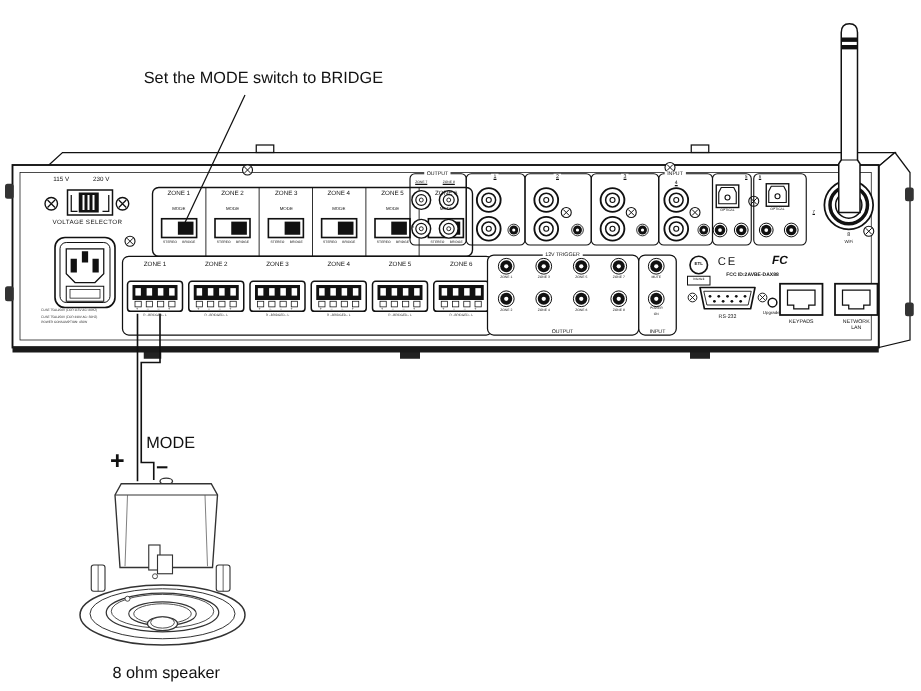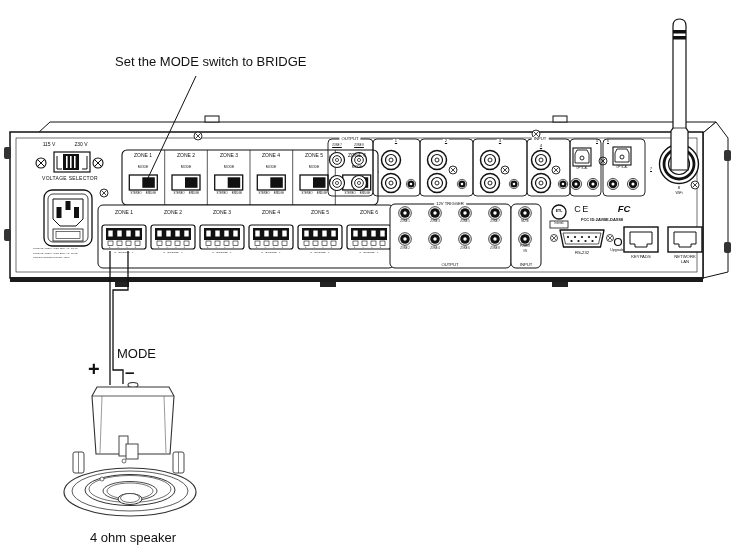--- a/index.html
+++ b/index.html
@@ -361,15 +361,15 @@
 
 <span class="lbl f4 c" style="left:582px;top:250.5px;">RS-232</span>
 <span class="lbl f35 c" style="left:617px;top:248.5px;">Upgrade</span>
 <span class="lbl f4 c" style="left:641px;top:254.5px;">KEYPADS</span>
 <span class="lbl f4 c" style="left:685px;top:254.5px;">NETWORK</span>
 <span class="lbl f4 c" style="left:685px;top:260px;">LAN</span>
 
 <span class="lbl f13" style="left:117px;top:347px;">MODE</span>
 <span class="lbl b" style="left:88px;top:359px;font-size:20px;">+</span>
 <span class="lbl b" style="left:125px;top:364px;font-size:17px;">–</span>
-<span class="lbl f13" style="left:90px;top:531px;">4 ohm speaker</span>
+<span class="lbl f13" style="left:90px;top:531px;">8 ohm speaker</span>
 
 </div>
 
 </body></html>

